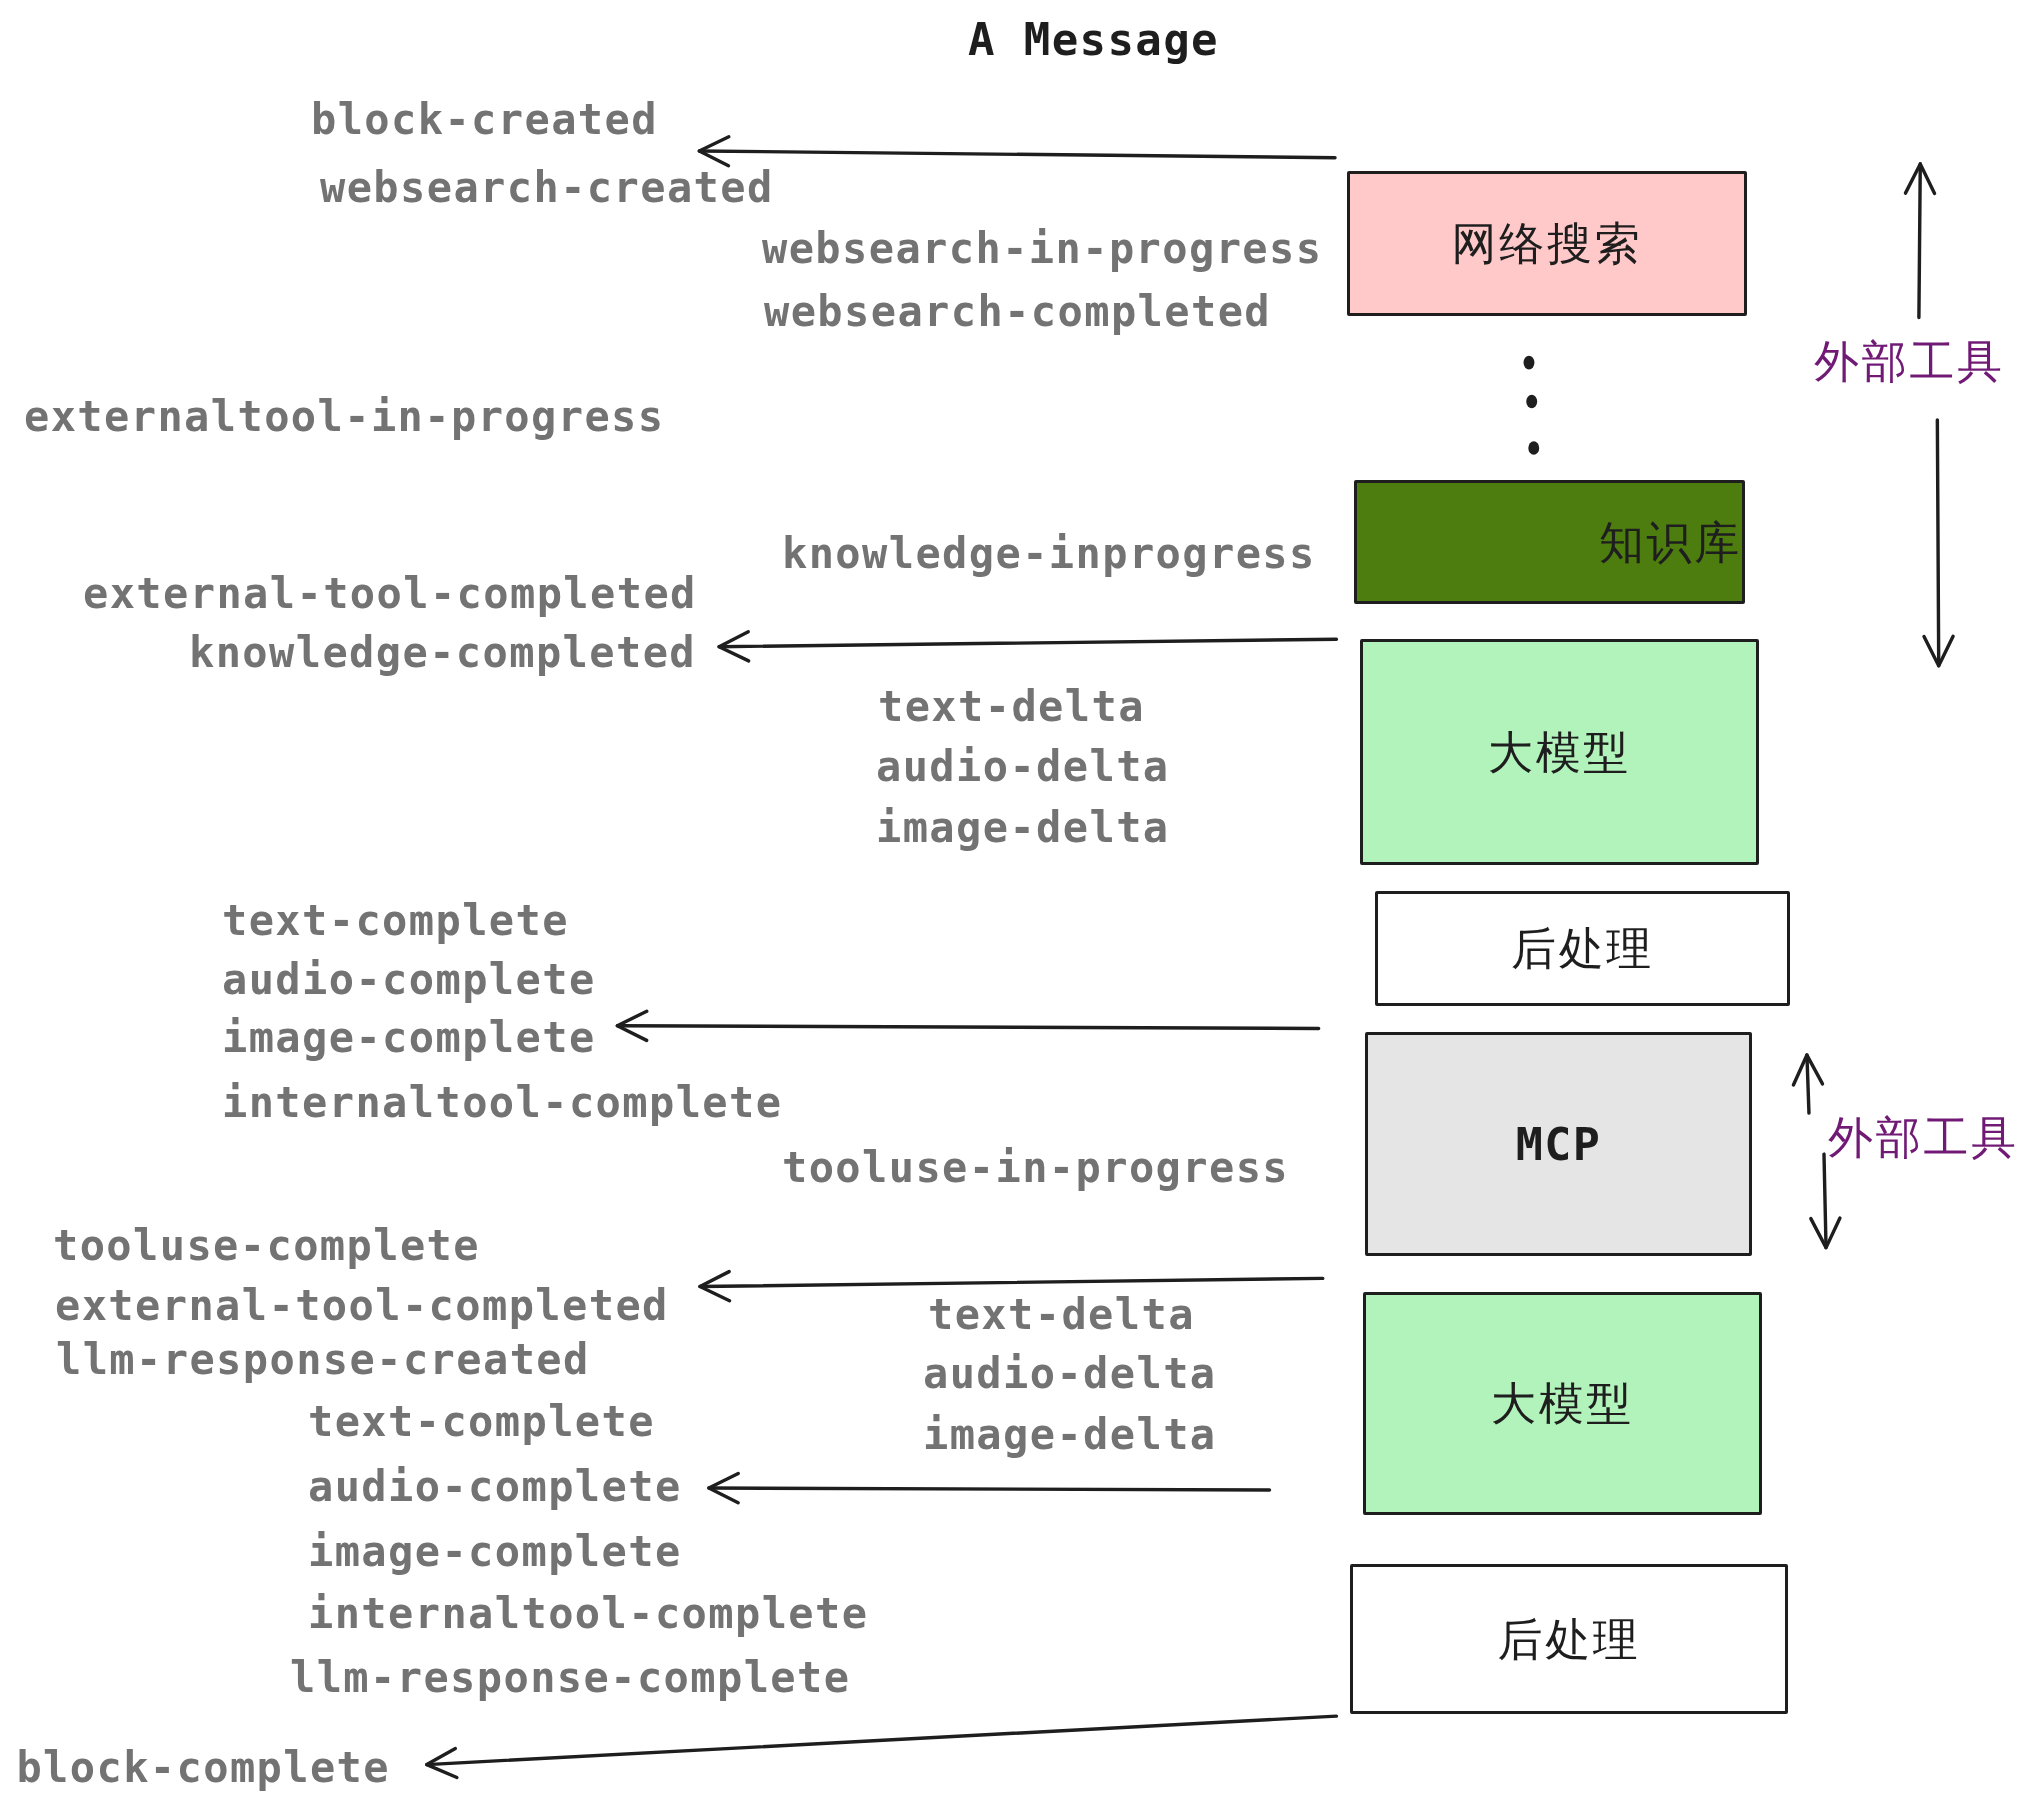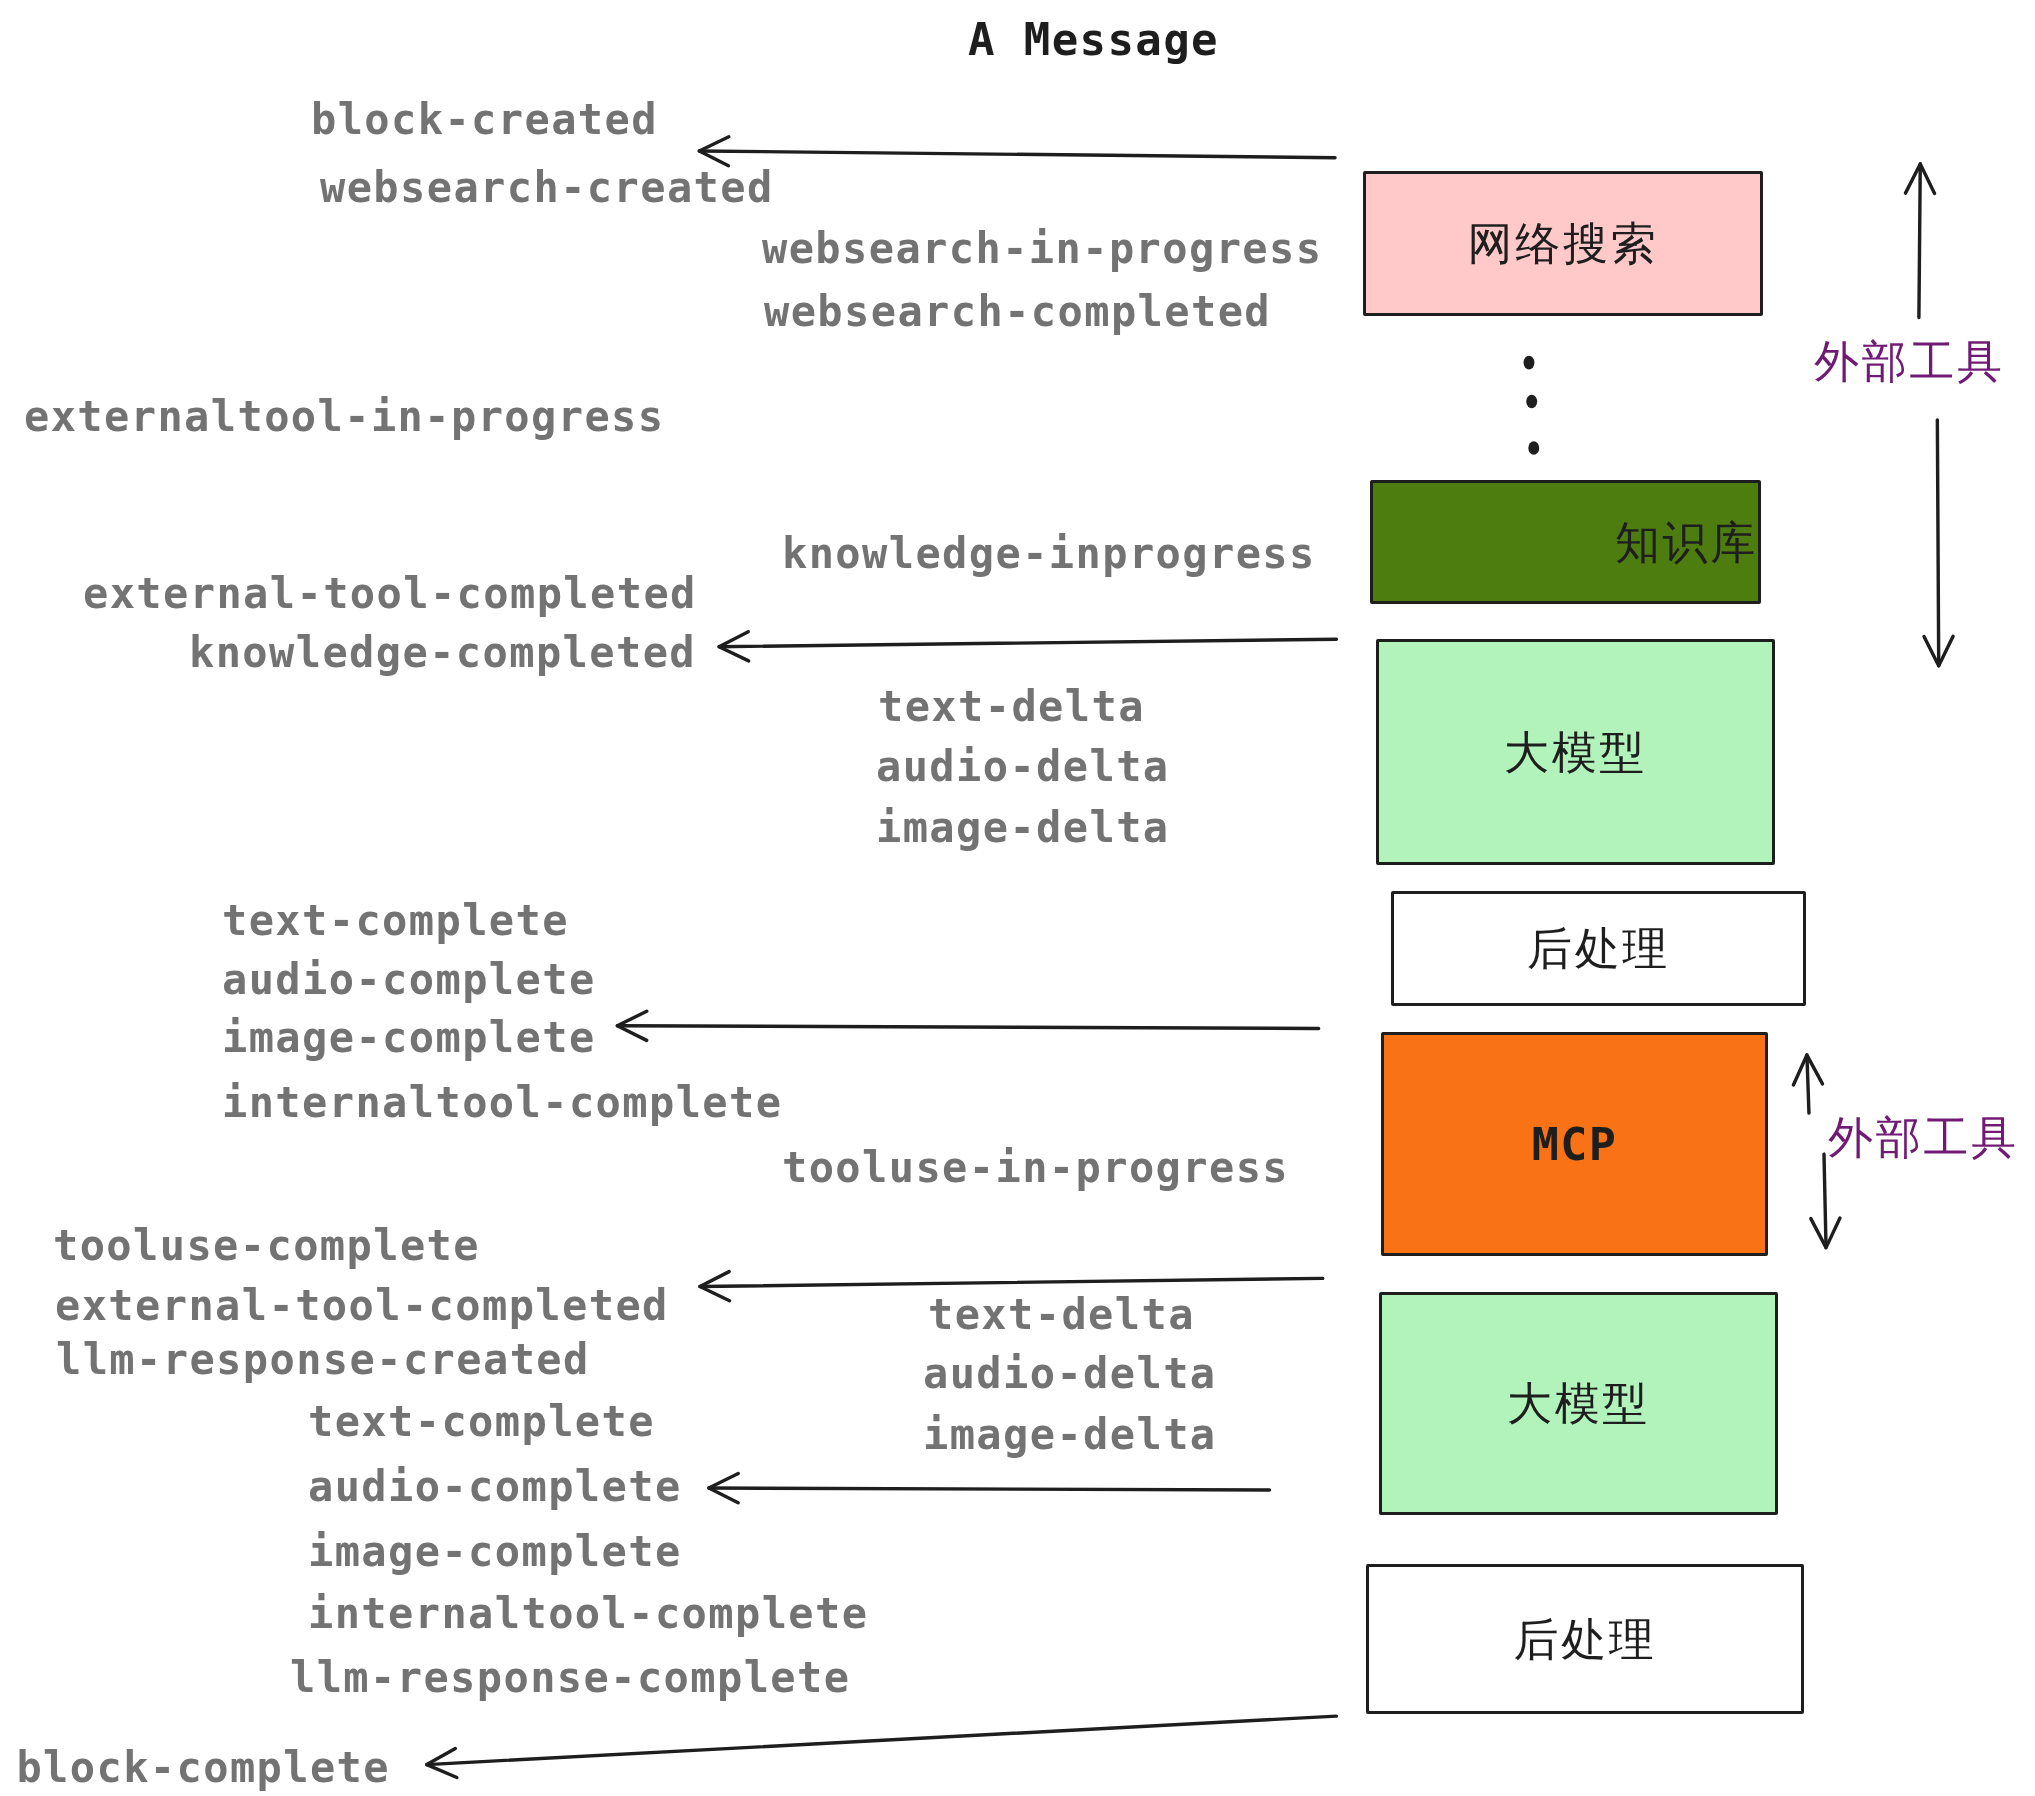--- a/index.html
+++ b/index.html
@@ -4,21 +4,21 @@
 <style>
   html,body{margin:0;padding:0;background:#ffffff;}
   body{width:2035px;height:1796px;position:relative;overflow:hidden;
        font-family:"DejaVu Sans Mono","Liberation Mono",monospace;}
   .canvas{position:absolute;left:0;top:0;width:2035px;height:1480px;}
   .title{position:absolute;font-size:44px;font-weight:bold;letter-spacing:1.4px;
          color:#1e1e1e;white-space:nowrap;line-height:1;}
   .event{position:absolute;font-size:42px;font-weight:bold;letter-spacing:1.4px;
          color:#737373;white-space:nowrap;line-height:1;}
   .box{position:absolute;border:3.4px solid #1e1e1e;border-radius:2px;box-sizing:border-box;
-       display:flex;align-items:center;justify-content:center;margin-left:16px;}
+       display:flex;align-items:center;justify-content:center;}
   .box-label{font-family:"Liberation Sans","DejaVu Sans",sans-serif;font-size:45px;
        letter-spacing:2.7px;font-weight:500;color:#1e1e1e;white-space:nowrap;line-height:1;}
   .box.mono .box-label{font-family:"DejaVu Sans Mono","Liberation Mono",monospace;
        font-weight:bold;letter-spacing:1.4px;}
   .side-label{position:absolute;font-family:"Liberation Sans","DejaVu Sans",sans-serif;
        font-size:45px;letter-spacing:2.7px;font-weight:500;color:#701a75;
        white-space:nowrap;line-height:1;}
   svg.arrow-layer{position:absolute;left:0;top:0;width:2035px;height:1796px;}
 </style>
 </head>
@@ -79,21 +79,21 @@
       </div>
       <div class="box" style="left: 1354px; top: 480px; width: 391px; height: 124px; background: #4d7c0f; justify-content: flex-end;">
         <span class="box-label">知识库</span>
       </div>
       <div class="box" style="left: 1360px; top: 639px; width: 399px; height: 226px; background: rgb(178, 242, 187);">
         <span class="box-label">大模型</span>
       </div>
       <div class="box" style="left: 1375px; top: 891px; width: 415px; height: 115px; background: rgb(255, 255, 255);">
         <span class="box-label">后处理</span>
       </div>
-      <div class="box mono" style="left: 1365px; top: 1032px; width: 387px; height: 224px; background: #f97316;">
+      <div class="box mono" style="left: 1365px; top: 1032px; width: 387px; height: 224px; background: #e5e5e5;">
         <span class="box-label">MCP</span>
       </div>
       <div class="box" style="left: 1363px; top: 1292px; width: 399px; height: 223px; background: rgb(178, 242, 187);">
         <span class="box-label">大模型</span>
       </div>
       <div class="box" style="left: 1350px; top: 1564px; width: 438px; height: 150px; background: rgb(255, 255, 255);">
         <span class="box-label">后处理</span>
       </div>
     </div>
   <div id="event-layer">

